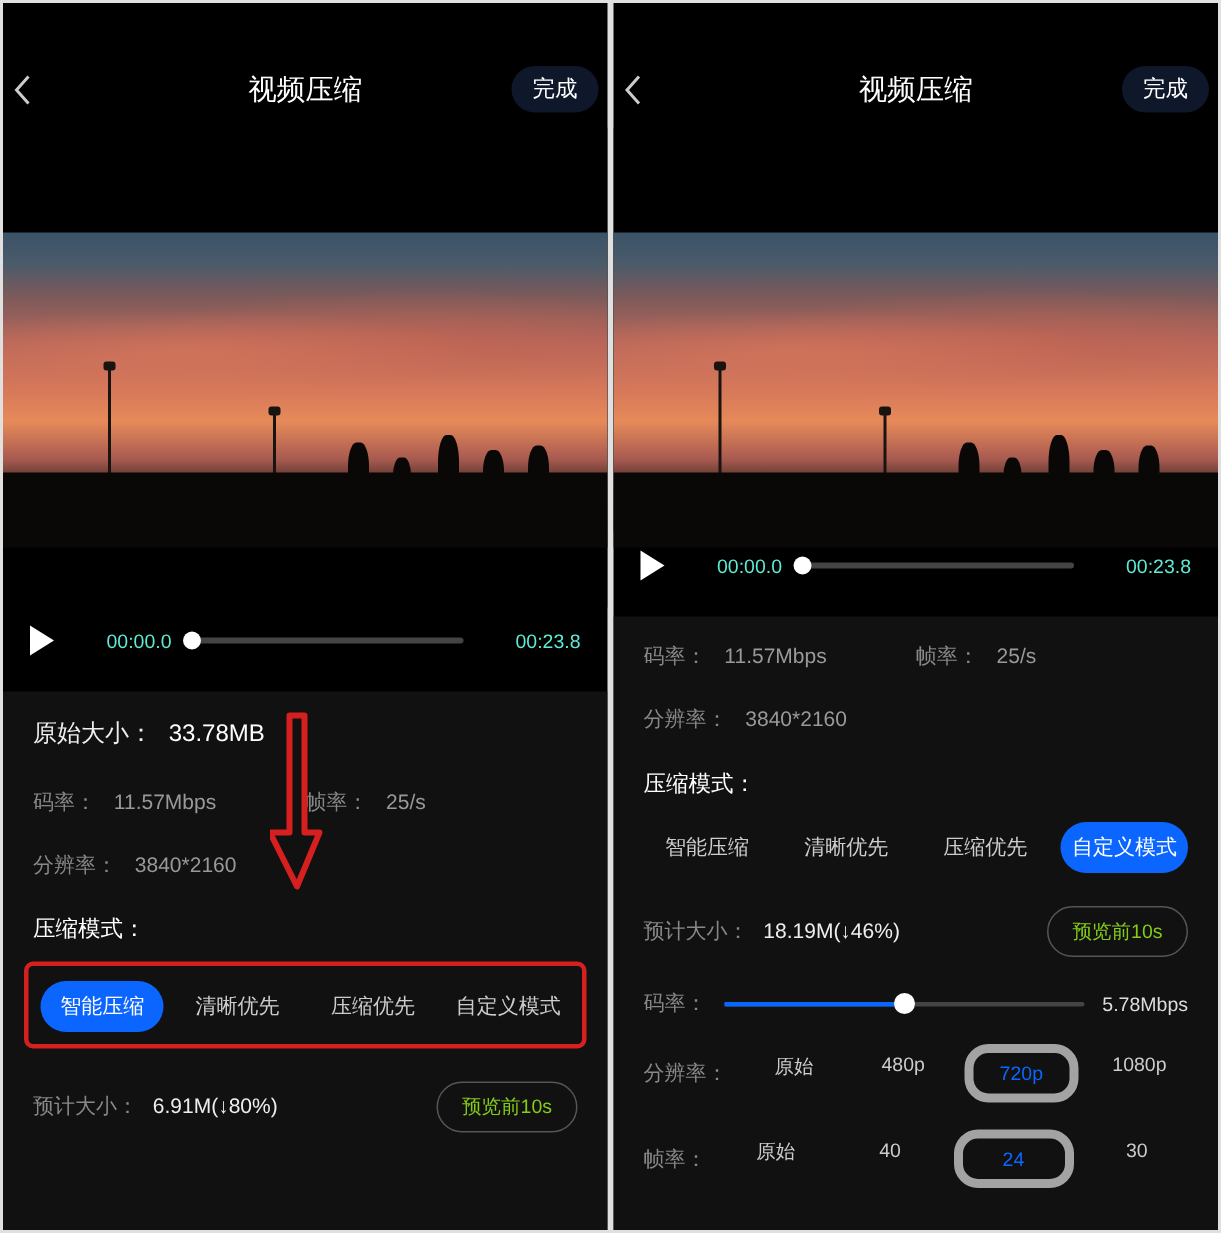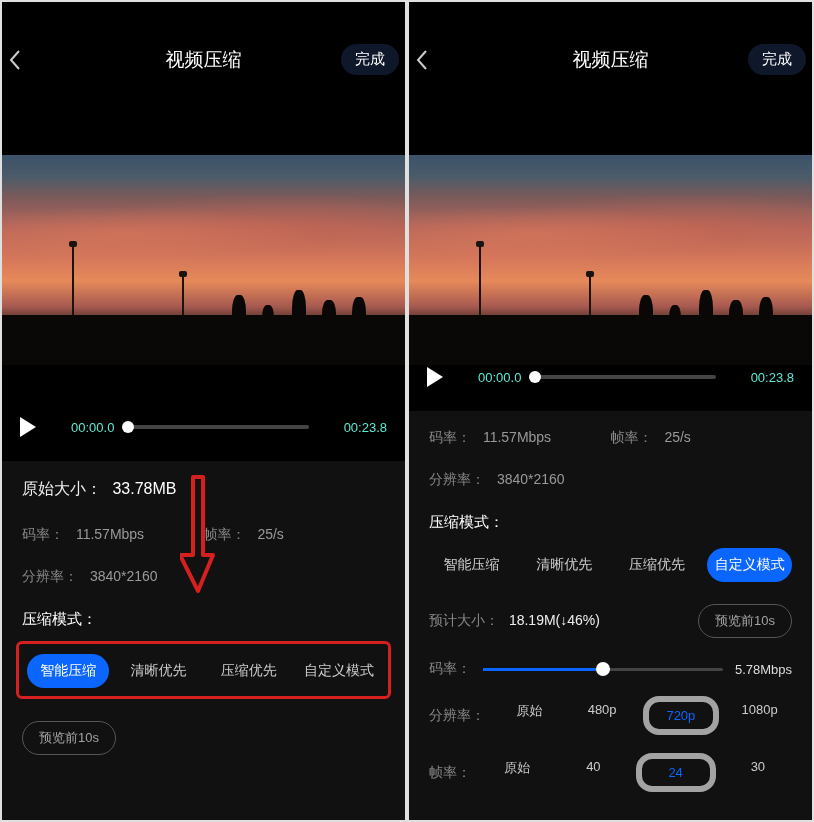--- a/index.html
+++ b/index.html
@@ -225,21 +225,21 @@
     align-items: center;
     font-size: 14px;
     gap: 40px;
   }
   .est-label { color: #888; }
   .est-val { color: #eee; margin-left: 6px; }
   .preview-btn {
     border: 1px solid #555;
     padding: 7px 16px;
     border-radius: 20px;
-    color: #a3a3a3;
+    color: #84cc16;
     font-size: 13px;
     cursor: pointer;
   }
 
   
   .ctrl-row {
     display: flex;
     align-items: center;
     margin-bottom: 18px;
     gap: 12px;
@@ -365,20 +365,24 @@
     <div class="red-box">
       <div class="mode-pills">
         <div class="pill active">智能压缩</div>
         <div class="pill">清晰优先</div>
         <div class="pill">压缩优先</div>
         <div class="pill">自定义模式</div>
       </div>
     </div>
 
     <div class="est-row">
+      <div>
+        <span class="est-label">预计大小：</span>
+        <span class="est-val">6.91M(↓80%)</span>
+      </div>
       <div class="preview-btn">预览前10s</div>
     </div>
   </div>
 </div>
 
 <div class="phone">
   <div class="header">
     <div class="back-btn">
       <svg width="14" height="22" viewBox="0 0 14 22">
           <path d="M11 2 L3 11 L11 20" stroke="#ccc" stroke-width="2" fill="none"></path>

